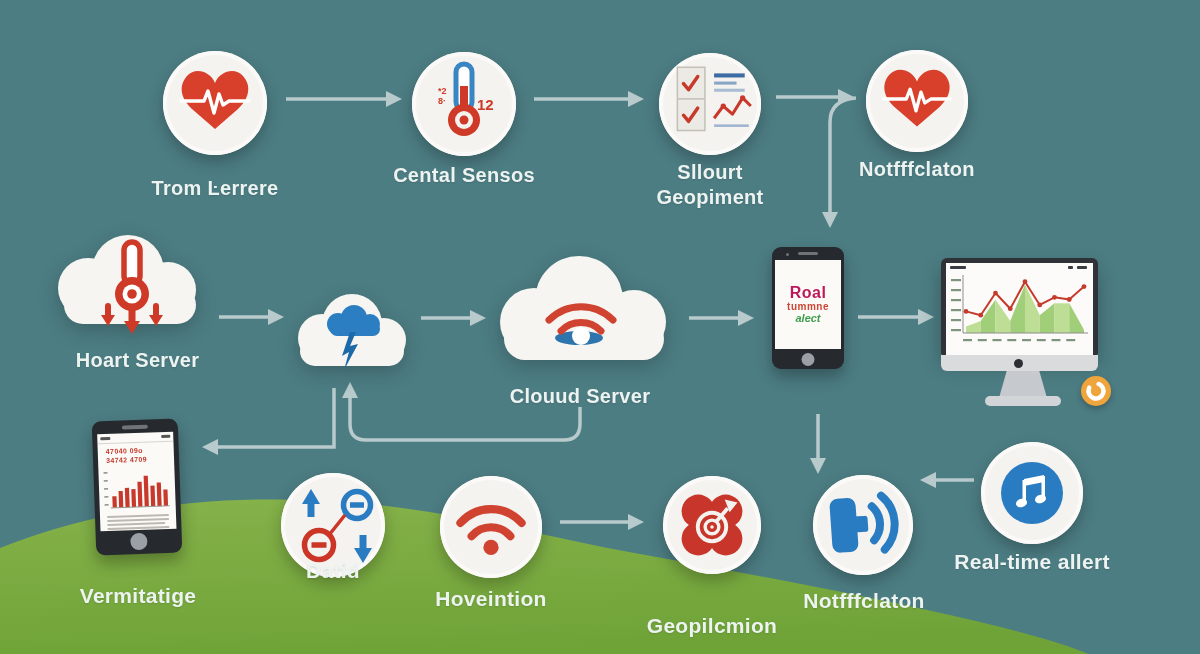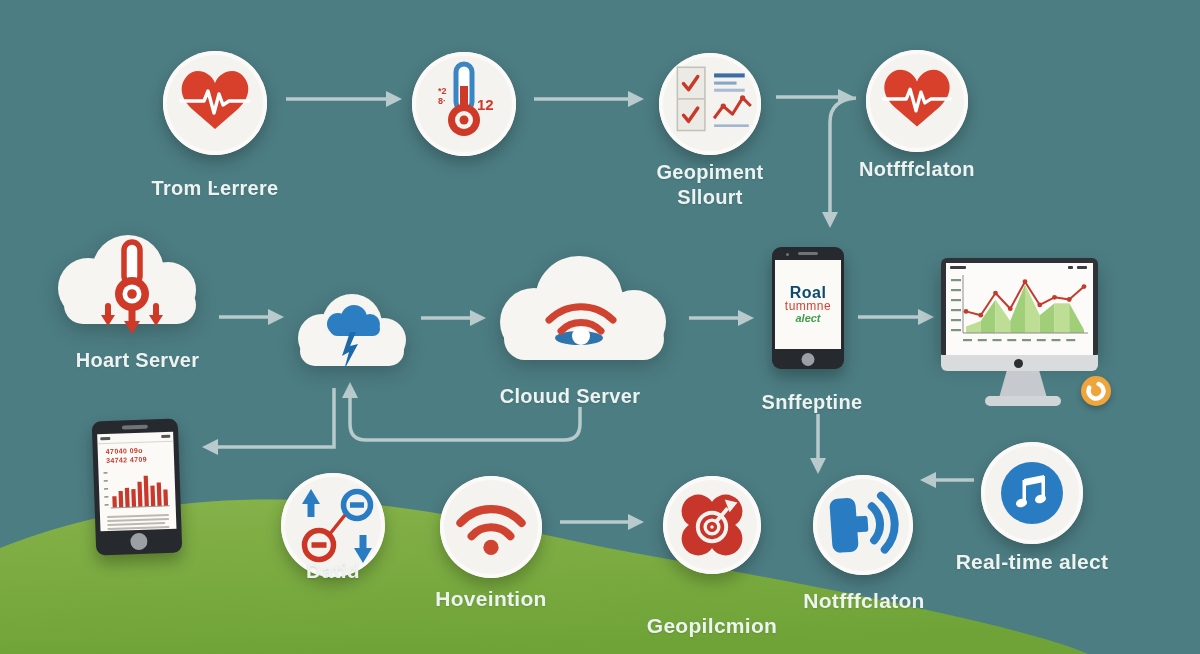--- a/index.html
+++ b/index.html
@@ -15,22 +15,22 @@
   .cloud-svg{position:absolute;filter:drop-shadow(0 6px 10px rgba(0,0,0,.22));}
   
   .phone{position:absolute;background:#26292e;border-radius:9px;
          box-shadow:0 8px 16px rgba(0,0,0,.3);}
   .phone .pill{position:absolute;background:#6f7479;border-radius:2px;}
   .phone .dot{position:absolute;background:#6f7479;border-radius:50%;}
   .phone .home{position:absolute;background:#9aa0a6;border-radius:50%;left:50%;transform:translateX(-50%);}
   .phone .screen{position:absolute;background:#fbfaf7;overflow:hidden;}
   
   .snff-screen{display:flex;flex-direction:column;align-items:center;justify-content:center;}
-  .snff-l1{font-size:16px;font-weight:800;color:#0c4a6e;letter-spacing:.5px;line-height:16px;}
-  .snff-l2{font-size:12px;font-weight:normal;color:#cf4433;letter-spacing:.5px;line-height:11px;}
+  .snff-l1{font-size:16px;font-weight:800;color:#be185d;letter-spacing:.5px;line-height:16px;}
+  .snff-l2{font-size:10px;font-weight:bold;color:#cf4433;letter-spacing:.5px;line-height:11px;}
   .snff-l3{font-size:11px;font-weight:bold;font-style:italic;color:#3f9e4d;line-height:13px;}
   
   .vline{position:absolute;background:#bcb9b2;height:2px;border-radius:1px;}
   .vhead{position:absolute;font-size:7px;font-weight:bold;color:#c8392b;letter-spacing:.4px;line-height:8px;white-space:nowrap;}
   .vdash{position:absolute;background:#555;height:2.5px;border-radius:1px;}
   
   .mon-frame{position:absolute;background:#2f3338;border-radius:6px 6px 2px 2px;
              box-shadow:0 10px 20px rgba(0,0,0,.28);}
   .mon-screen{position:absolute;left:5px;top:5px;right:5px;bottom:0;background:#fcfbf9;}
   .mon-chin{position:absolute;background:#d9dbdd;border-radius:0 0 6px 6px;}
@@ -93,40 +93,41 @@
       <rect x="48" y="34" width="8" height="22" fill="#cf3a28"></rect>
       <circle cx="52" cy="68" r="16" fill="#cf3a28"></circle>
       <circle cx="52" cy="68" r="9" fill="#f4f3ef"></circle>
       <circle cx="52" cy="68" r="4.5" fill="#cf3a28"></circle>
       <text x="65" y="58" font-size="15" font-weight="bold" fill="#cf3a28">12</text>
       <text x="26" y="42" font-size="9" font-weight="bold" fill="#cf3a28">*2</text>
       <text x="26" y="52" font-size="9" font-weight="bold" fill="#cf3a28">8·</text>
     </svg>
   </div>
   <div class="lbl" style="left:334px;top:163px;width:260px">
+    <div>Cental Sensos</div>
   </div>
 
   <div class="circle" style="left:659px;top:53px;width:102px;height:102px">
     <svg width="102" height="102" viewBox="0 0 100 100">
       <rect x="18" y="14" width="27" height="62" fill="#eceae4" stroke="#c3c0b8" stroke-width="1.5"></rect>
       <line x1="18" y1="45" x2="45" y2="45" stroke="#c3c0b8" stroke-width="1.5"></line>
       <polyline points="24,30 29,36 38,23" fill="none" stroke="#c8392b" stroke-width="3.4" stroke-linecap="round" stroke-linejoin="round"></polyline>
       <polyline points="24,61 29,67 38,54" fill="none" stroke="#c8392b" stroke-width="3.4" stroke-linecap="round" stroke-linejoin="round"></polyline>
       <rect x="54" y="20" width="30" height="4" fill="#3d6ca3"></rect>
       <rect x="54" y="28" width="22" height="3" fill="#8aa6c6"></rect>
       <rect x="54" y="35" width="30" height="3" fill="#a9bcd4"></rect>
       <polyline points="54,64 63,52 72,60 82,44 90,52" fill="none" stroke="#c8392b" stroke-width="3" stroke-linejoin="round"></polyline>
       <circle cx="63" cy="52" r="2.6" fill="#c8392b"></circle>
         <circle cx="82" cy="44" r="2.6" fill="#c8392b"></circle>
       <rect x="54" y="70" width="34" height="2.5" fill="#9fb4cf"></rect>
     </svg>
   </div>
   <div class="lbl" style="left:620px;top:160px;width:180px">
+    <div>Sllourt</div>
     <div>Geopiment</div>
-    <div>Sllourt</div>
   </div>
 
   <div class="circle" style="left:866px;top:50px;width:102px;height:102px">
     <svg width="102" height="102" viewBox="0 0 104 104">
       <path d="M52,32 C47,20 32,16 24,25 C15,35 18,48 29,58 L52,78 L75,58 C86,48 89,35 80,25 C72,16 57,20 52,32 Z" fill="#d8402c"></path>
       <polyline points="18,50 36,50 41,50 45,40 51,62 56,43 60,54 66,50 86,50" fill="none" stroke="#fff" stroke-width="3.4" stroke-linejoin="round" stroke-linecap="round"></polyline>
     </svg>
   </div>
   <div class="lbl" style="left:797px;top:157px;width:240px">Notfffclaton</div>
 
@@ -175,33 +176,32 @@
         <circle cx="150" cy="74" r="32"></circle>
       <rect x="20" y="70" width="160" height="42" rx="21"></rect>
     </g>
     <ellipse cx="95" cy="90" rx="24" ry="7" fill="#2e74ad"></ellipse>
     <g fill="none" stroke="#d14331" stroke-width="7" stroke-linecap="round">
       <path d="M65,72 A45,45 0 0 1 129,72"></path>
       <path d="M77,83 A28,28 0 0 1 117,83"></path>
     </g>
     <circle cx="97" cy="88" r="9" fill="#fff"></circle>
   </svg>
-  <div class="lbl" style="left:467px;top:384px;width:206px">Clouud Server</div>
+  <div class="lbl" style="left:477px;top:384px;width:206px">Clouud Server</div>
 
   <div class="phone" style="left:772px;top:247px;width:72px;height:122px">
     <span class="dot" style="left:14px;top:6px;width:3px;height:3px"></span>
     <span class="pill" style="left:26px;top:5px;width:20px;height:3px"></span>
     <div class="screen snff-screen" style="left:3px;right:3px;top:13px;bottom:20px">
       <div class="snff-l1">Roal</div>
       <div class="snff-l2">tummne</div>
       <div class="snff-l3">alect</div>
     </div>
     <span class="home" style="bottom:3px;width:13px;height:13px"></span>
   </div>
-  <div class="lbl" style="left:733px;top:390px;width:158px">Snffeptine</div>
 
   <div class="mon-frame" style="left:941px;top:258px;width:157px;height:97px">
     <div class="mon-screen">
       <span class="tinybar" style="left:4px;top:3px;width:16px;height:3px"></span>
       <span class="tinybar" style="right:6px;top:3px;width:10px;height:3px"></span>
       <span class="tinybar" style="right:20px;top:3px;width:5px;height:3px"></span>
       <svg id="monitor-chart" style="position:absolute;left:0;top:6px" width="147" height="84" viewBox="0 0 147 84">
           <polygon points="20,57.52 34.75,52.12 34.75,64 20,64" fill="#b9dc8e" opacity="0.95"></polygon>
           <polygon points="34.75,52.12 49.5,30.520000000000003 49.5,64 34.75,64" fill="#9ccb72" opacity="0.95"></polygon>
           <polygon points="49.5,30.520000000000003 64.25,52.12 64.25,64 49.5,64" fill="#b9dc8e" opacity="0.95"></polygon>
@@ -276,20 +276,21 @@
         </svg>
       <span class="vline" style="left:7px;top:82px;width:62px"></span>
       <span class="vline" style="left:7px;top:86px;width:62px"></span>
       <span class="vline" style="left:7px;top:90px;width:58px"></span>
       <span class="vline" style="left:7px;top:94px;width:62px"></span>
       <span class="vline" style="left:7px;top:98px;width:44px"></span>
 
     </div>
     <span class="home" style="bottom:4px;width:17px;height:17px"></span>
   </div>
+  <div class="lbl big" style="left:48px;top:583px;width:180px">Vermitatige</div>
 
   <div class="circle" style="left:281px;top:473px;width:104px;height:104px">
     <svg width="104" height="104" viewBox="0 0 104 104">
       <line x1="30" y1="44" x2="30" y2="28" stroke="#2a7cc2" stroke-width="7"></line>
       <polygon points="21,31 30,16 39,31" fill="#2a7cc2"></polygon>
       <circle cx="76" cy="32" r="13.5" fill="none" stroke="#2a7cc2" stroke-width="5.5"></circle>
       <line x1="69" y1="32" x2="83" y2="32" stroke="#2a7cc2" stroke-width="5.5"></line>
       <circle cx="38" cy="72" r="14.5" fill="none" stroke="#cc3626" stroke-width="5.5"></circle>
       <line x1="30.5" y1="72" x2="45.5" y2="72" stroke="#cc3626" stroke-width="5.5"></line>
       <line x1="48" y1="62" x2="64" y2="42" stroke="#cc3626" stroke-width="3.5"></line>
@@ -345,15 +346,15 @@
       <circle cx="51" cy="51" r="31" fill="#2a7cc2"></circle>
       <g fill="#fff">
         <polygon points="43,37 63,33 63,40 43,44"></polygon>
         <rect x="41.5" y="38" width="3.5" height="22"></rect>
         <rect x="60.5" y="34" width="3.5" height="22"></rect>
         <ellipse cx="40.5" cy="61" rx="5.6" ry="4.2" transform="rotate(-15 40.5 61)"></ellipse>
         <ellipse cx="59.5" cy="57" rx="5.6" ry="4.2" transform="rotate(-15 59.5 57)"></ellipse>
       </g>
     </svg>
   </div>
-  <div class="lbl big" style="left:947px;top:549px;width:170px">Real-time alect</div>
+  <div class="lbl big" style="left:947px;top:549px;width:170px">Real-time allert</div>
 
 </div>
 
 </body></html>

